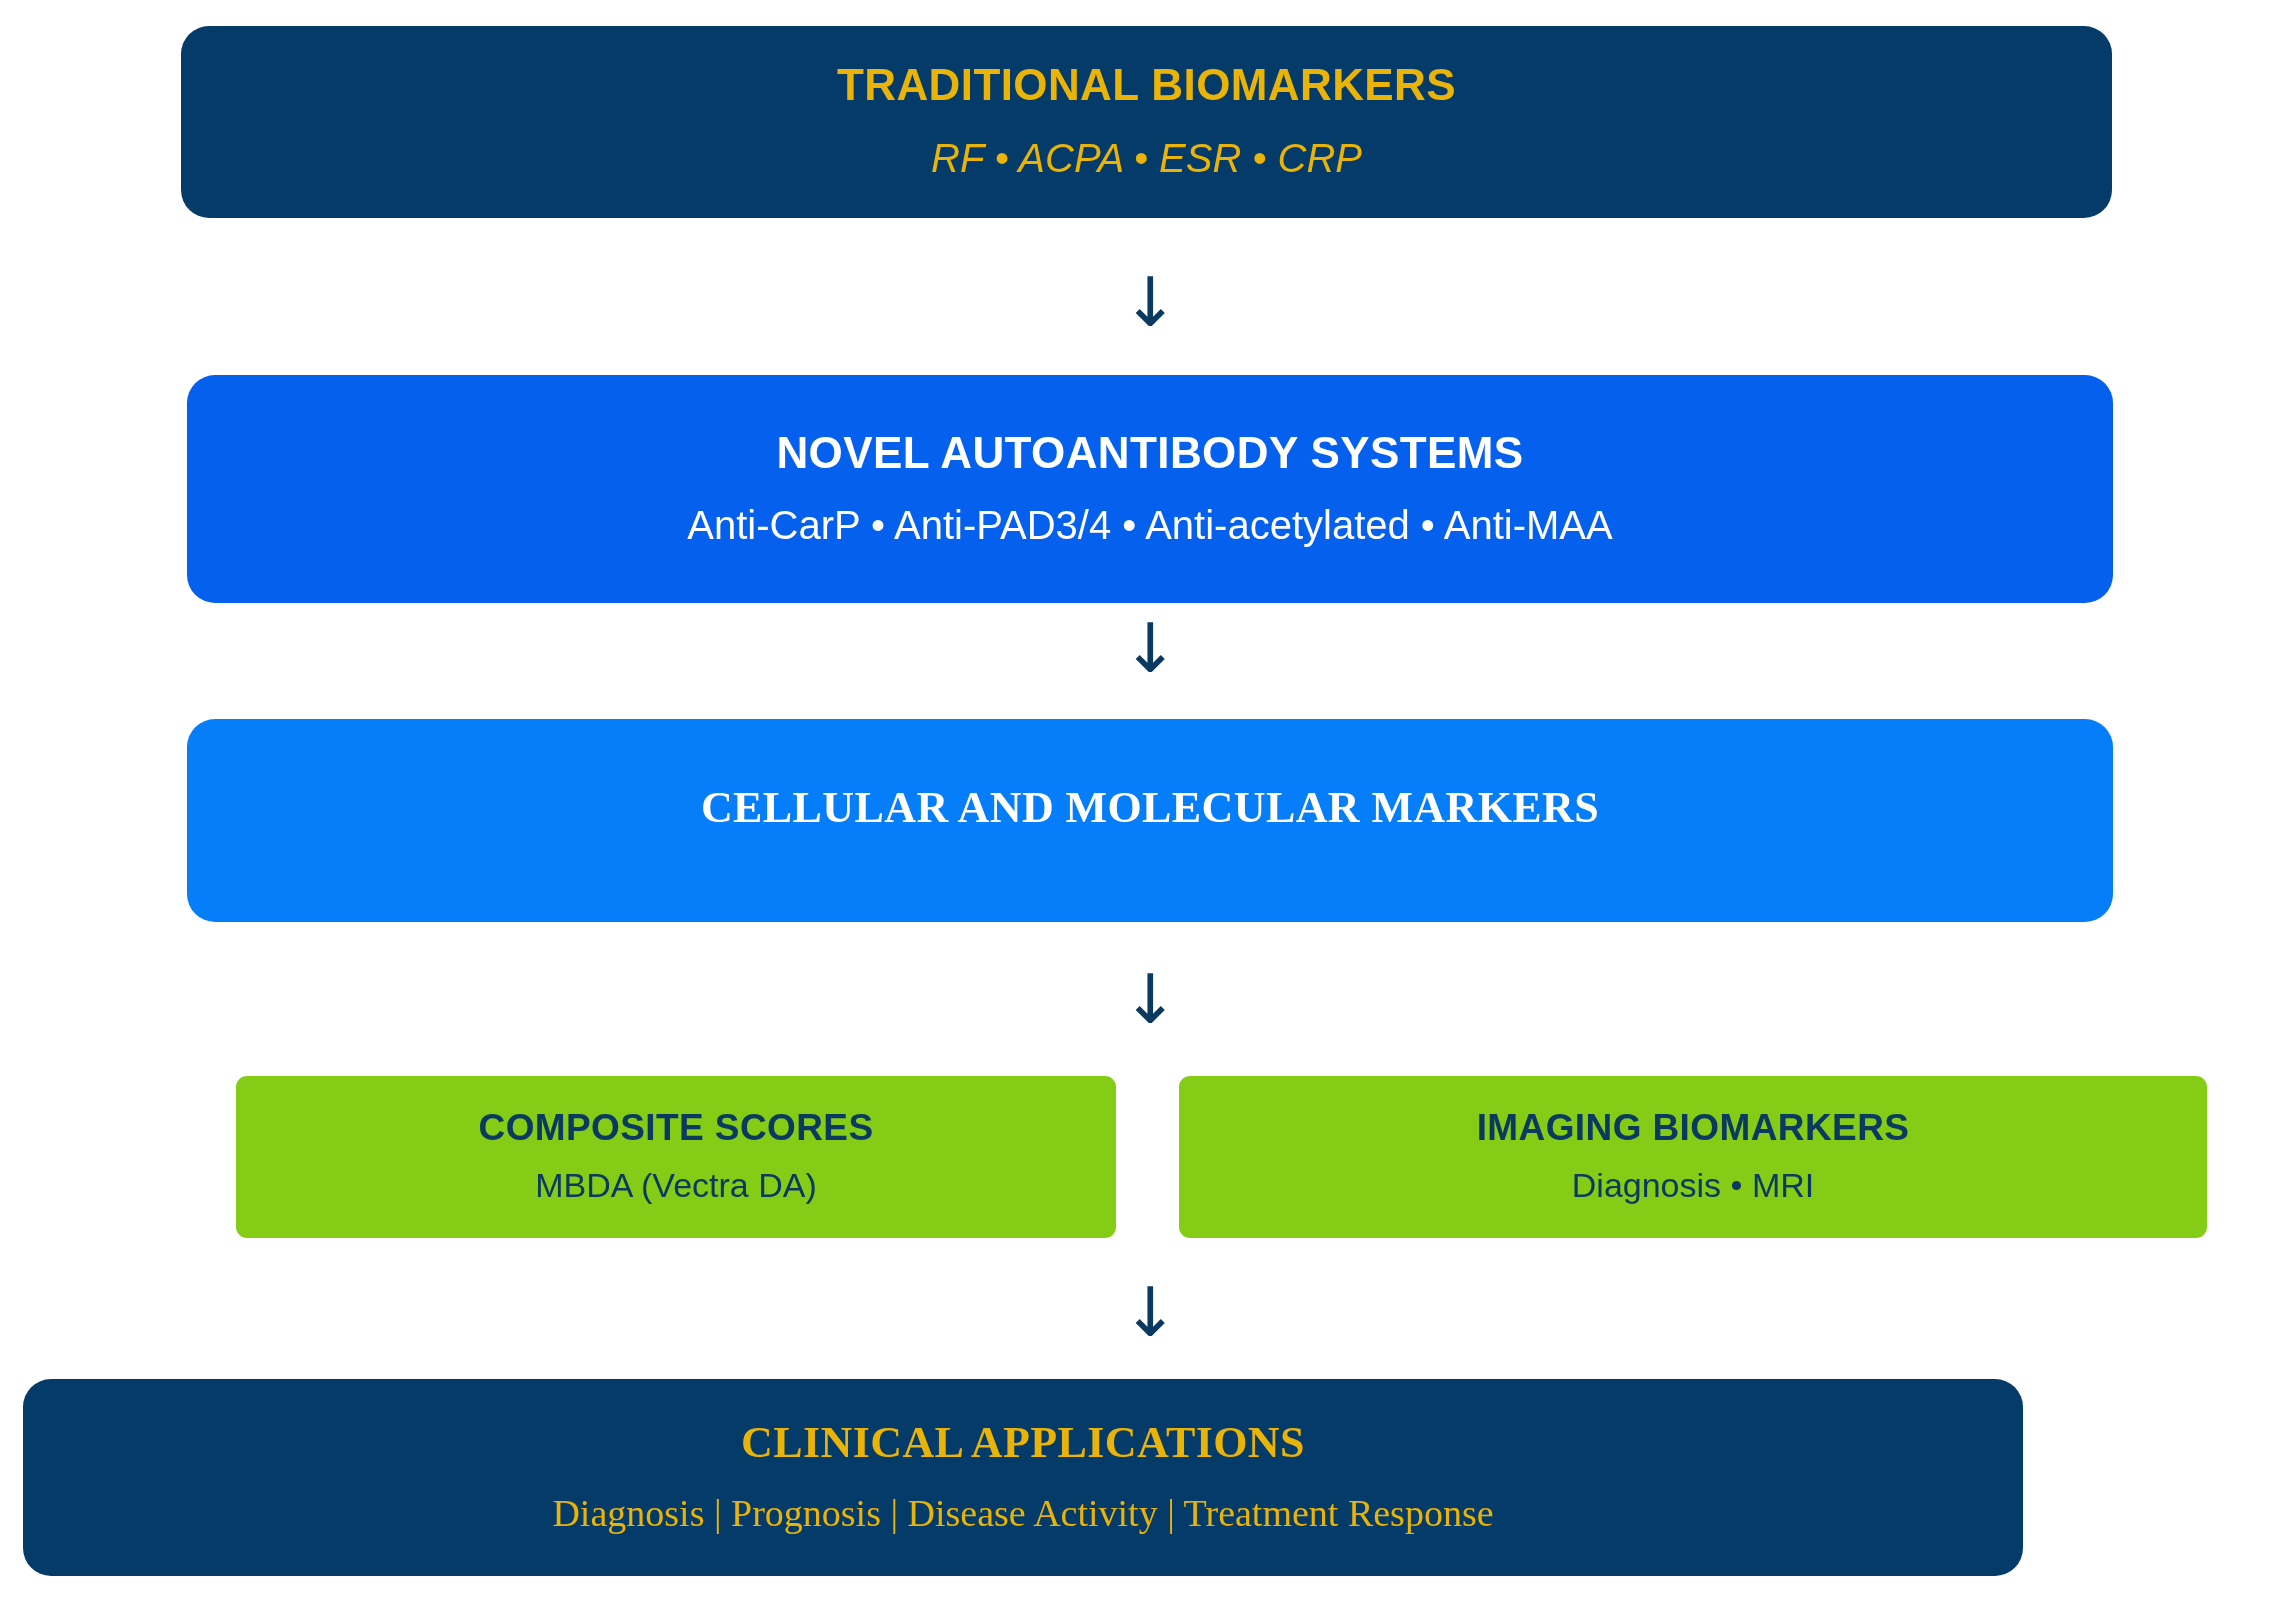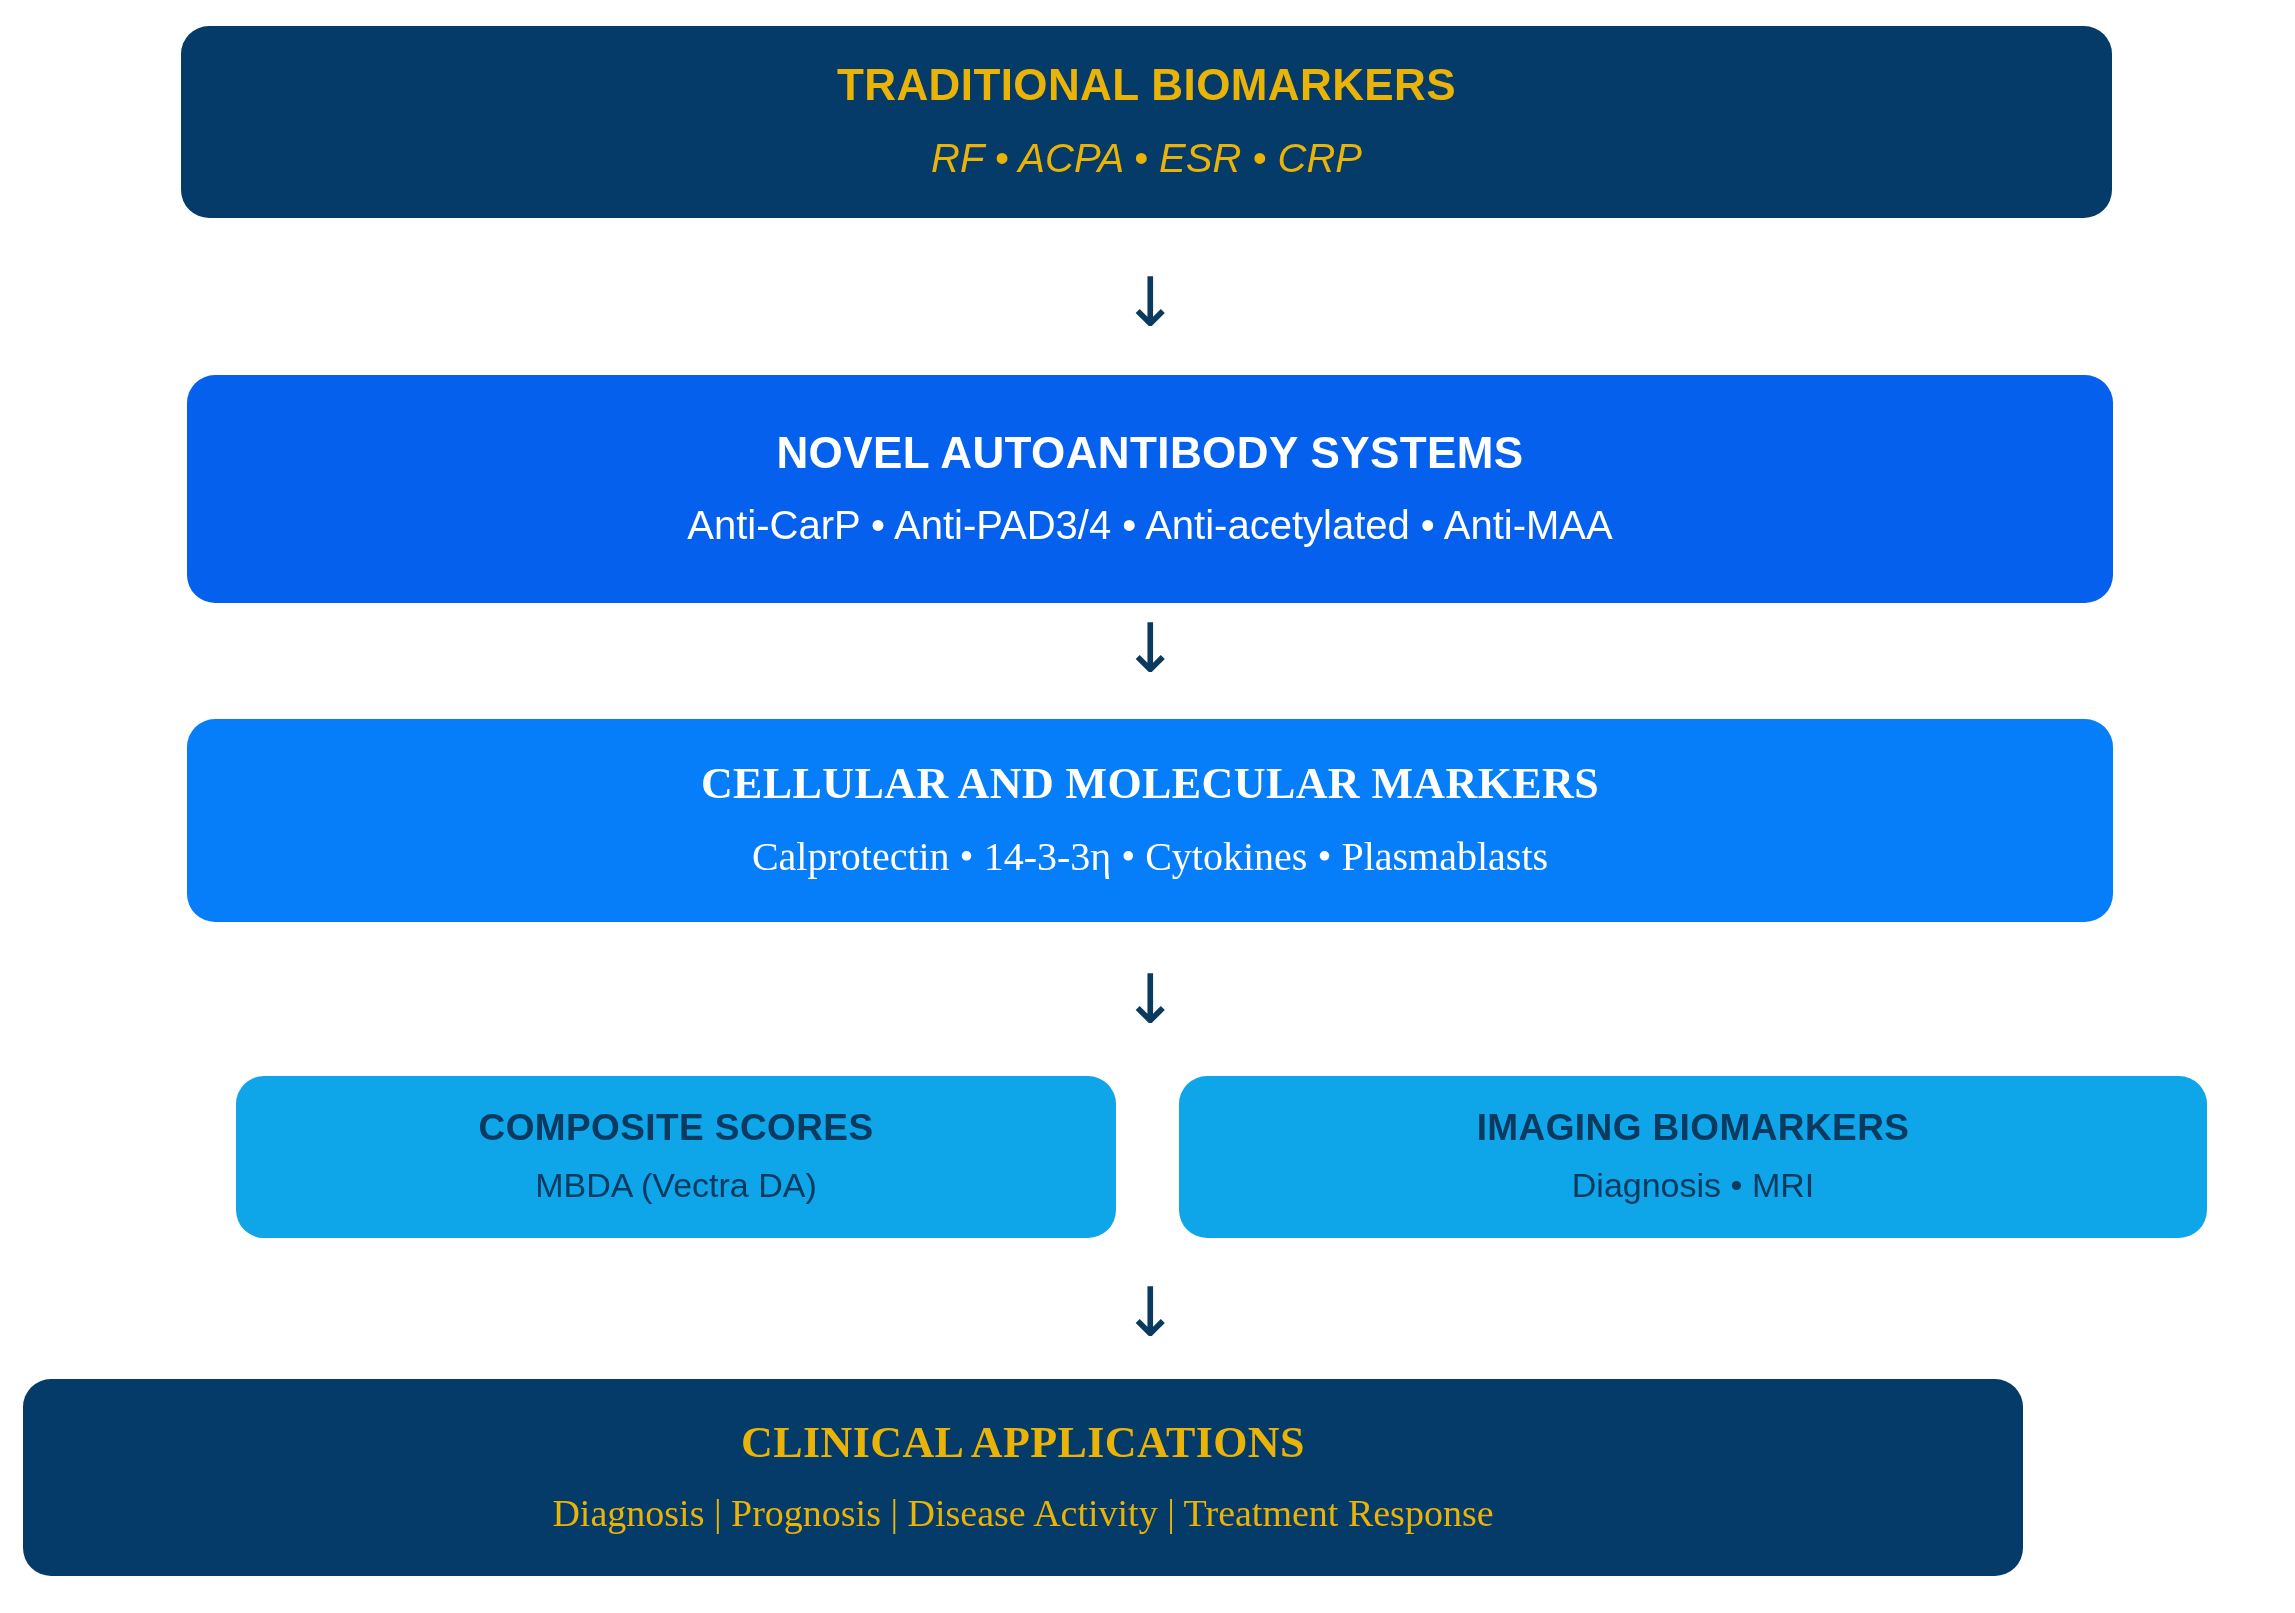--- a/index.html
+++ b/index.html
@@ -51,21 +51,21 @@
   .tier-navy .node-sub { color: #eab308; }
 
   .tier-blue-dark   { background: #0560EE; }
   .tier-blue-dark .node-title,
   .tier-blue-dark .node-sub { color: #ffffff; }
 
   .tier-blue-mid    { background: #067EFA; }
   .tier-blue-mid .node-title,
   .tier-blue-mid .node-sub { color: #ffffff; }
 
-  .tier-blue-light  { background: #0ea5e9; }
+  .tier-blue-light  { background: #84cc16; border-radius: 11px; }
   .tier-blue-light .node-title,
   .tier-blue-light .node-sub { color: #0B3A60; }
 
   
   #node-traditional {
     left: 181px;  top: 25.6px;
     width: 1931px; height: 192px;
   }
   #node-traditional .node-title { font-size: 44px; margin-bottom: 24px; }
   #node-traditional .node-sub   { font-size: 40px; font-style: italic; }
@@ -138,21 +138,20 @@
 
   <div class="node tier-blue-dark" id="node-novel">
     <div class="node-title">NOVEL AUTOANTIBODY SYSTEMS</div>
     <div class="node-sub">Anti-CarP  •  Anti-PAD3/4  •  Anti-acetylated  •  Anti-MAA</div>
   </div>
 
   <div class="arrow" id="arrow-2">↓</div>
 
   <div class="node tier-blue-mid" id="node-cellular">
     <div class="node-title">CELLULAR AND MOLECULAR MARKERS</div>
-    <div class="node-sub">Calprotectin  •  14-3-3η  •  Cytokines  •  Plasmablasts</div>
   </div>
 
   <div class="arrow" id="arrow-3">↓</div>
 
   <div class="node tier-blue-light" id="node-composite">
     <div class="node-title">COMPOSITE SCORES</div>
     <div class="node-sub">MBDA (Vectra DA)</div>
   </div>
 
   <div class="node tier-blue-light" id="node-imaging">

